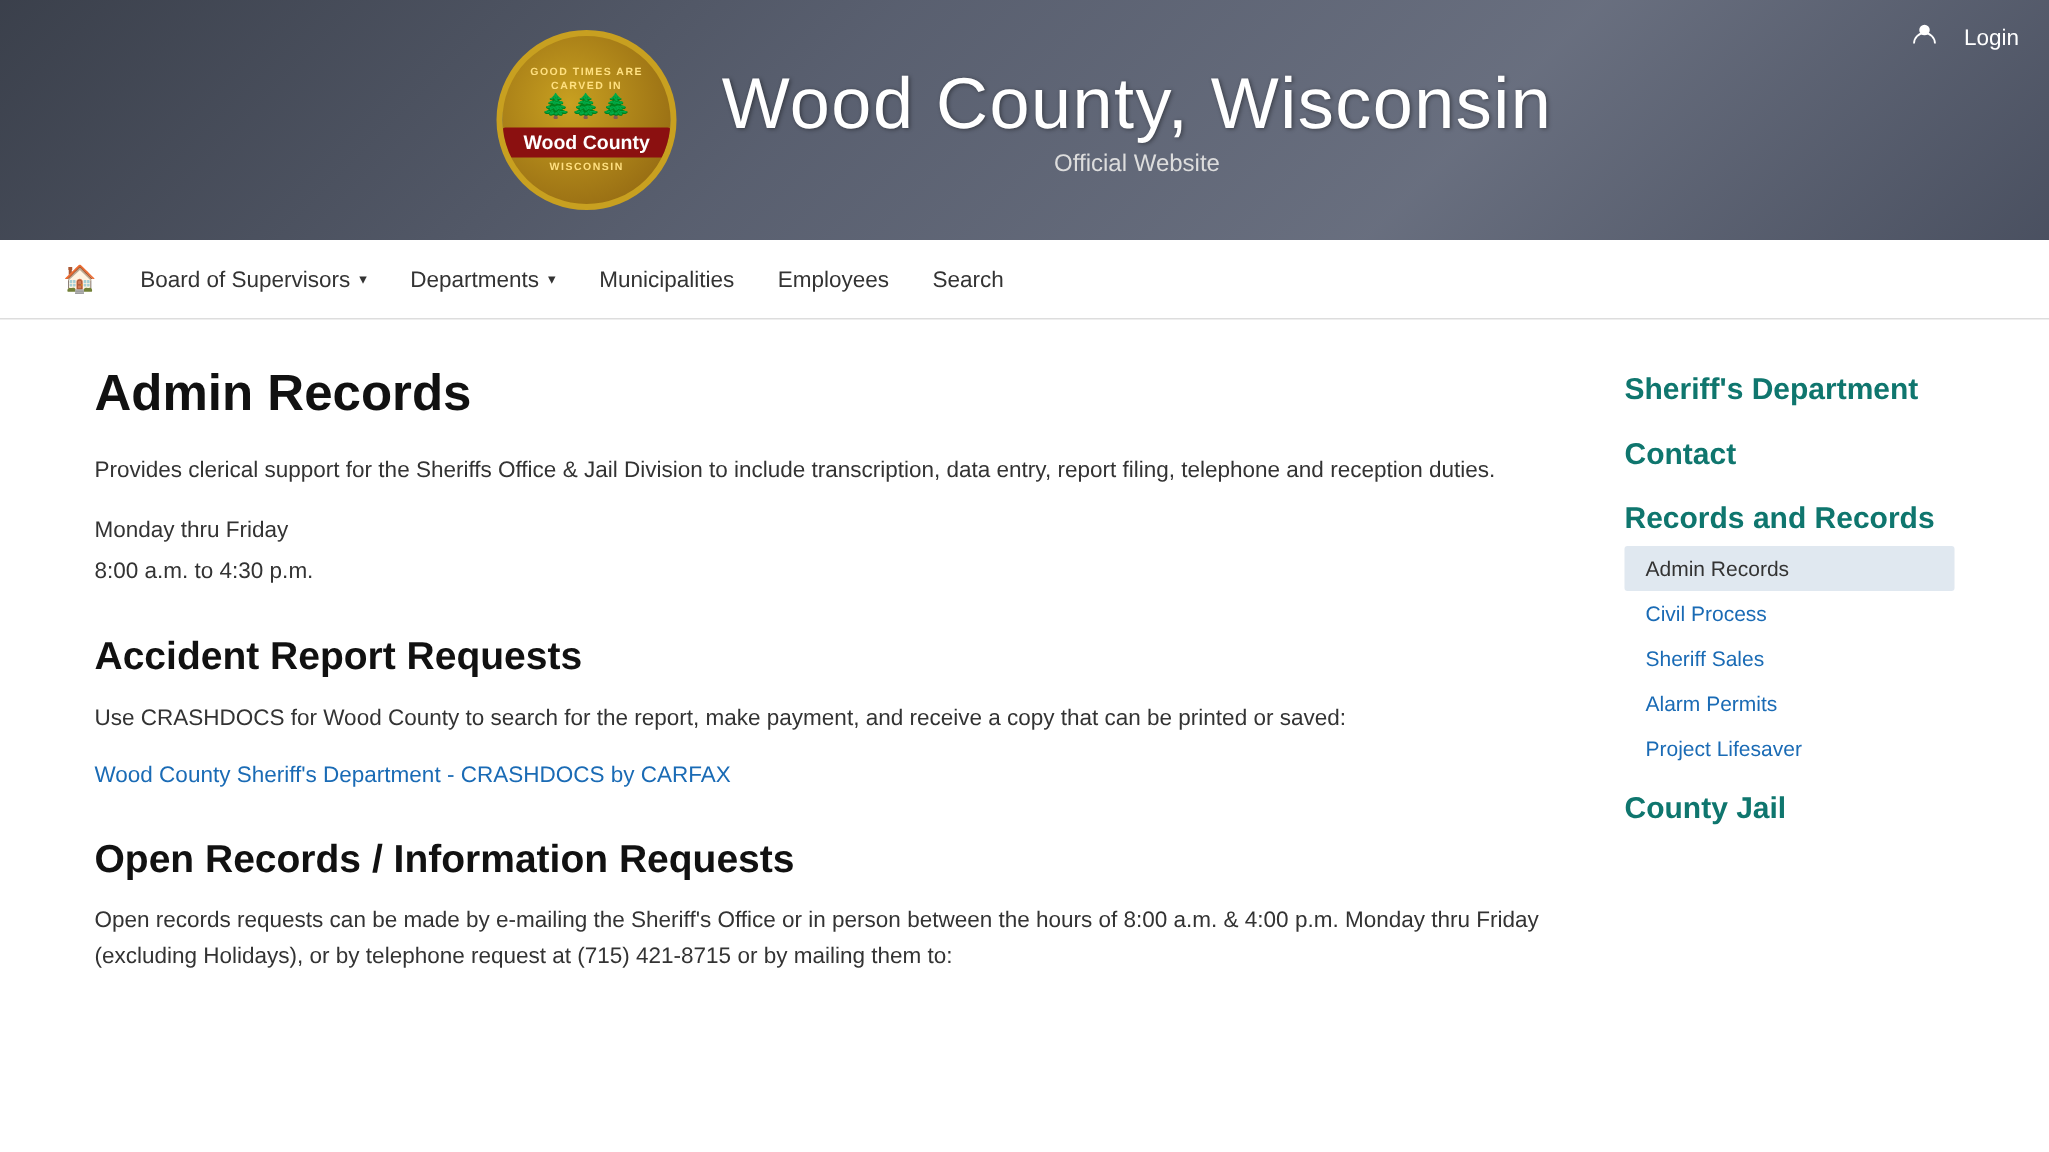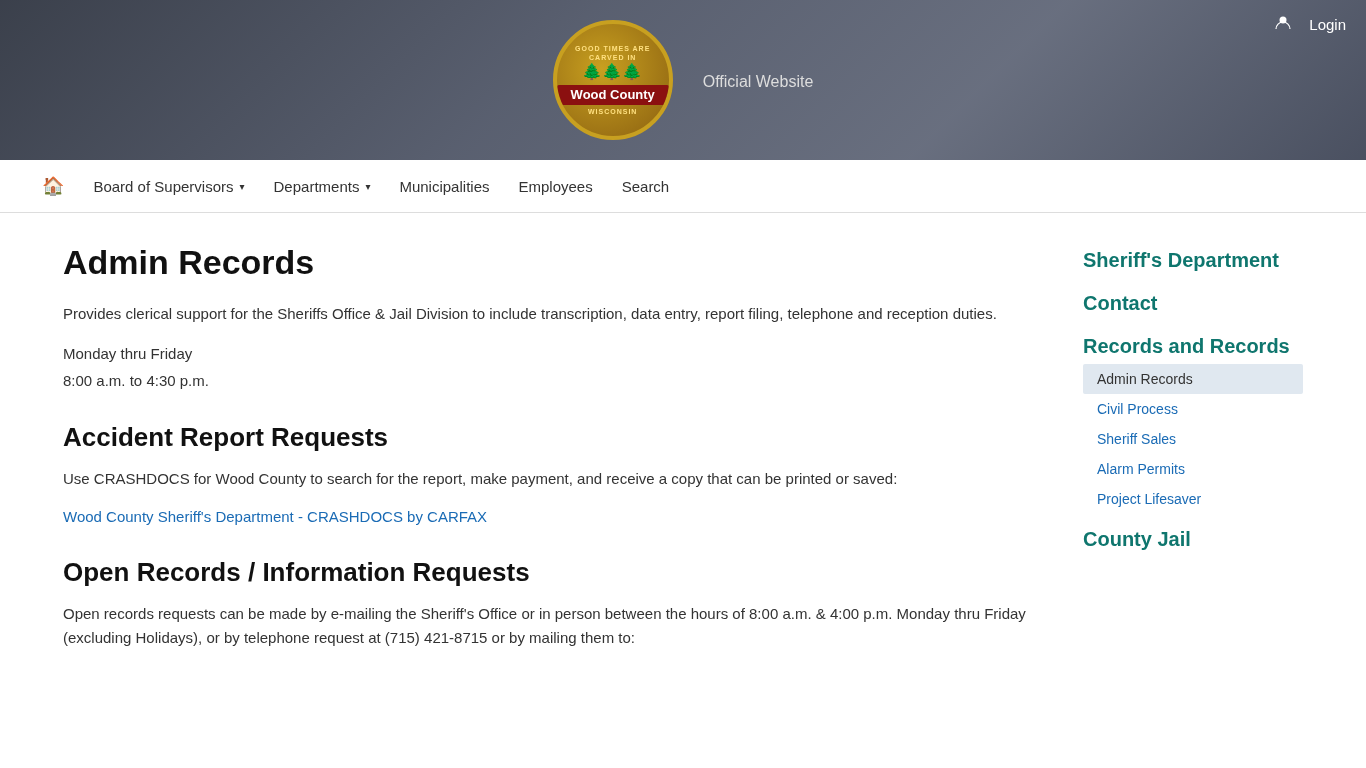--- a/index.html
+++ b/index.html
@@ -78,21 +78,20 @@
       font-size: 48px;
       font-weight: 300;
       color: #fff;
       text-shadow: 1px 1px 3px rgba(0,0,0,0.4);
       letter-spacing: 1px;
     }
     .header-title p {
       font-size: 16px;
       color: #ddd;
       margin-top: 4px;
-      text-align: right;
     }
     .login-btn {
       position: absolute;
       top: 15px;
       right: 20px;
       z-index: 10;
       color: #fff;
       text-decoration: none;
       font-size: 15px;
       display: flex;
@@ -227,20 +226,21 @@
   <div class="header-content">
     <div class="logo-circle">
       <div class="logo-inner">
         <div class="logo-arc-top">GOOD TIMES ARE CARVED IN</div>
         <div class="logo-trees">🌲🌲🌲</div>
         <div class="logo-county">Wood County</div>
         <div class="logo-state">WISCONSIN</div>
       </div>
     </div>
     <div class="header-title">
+      <h1>Wood County, Wisconsin</h1>
       <p>Official Website</p>
     </div>
   </div>
 </header>
 
 <nav class="main-nav">
   <ul class="nav-list">
     <li class="home-item">
       <a href="#">
         <span>🏠</span>

